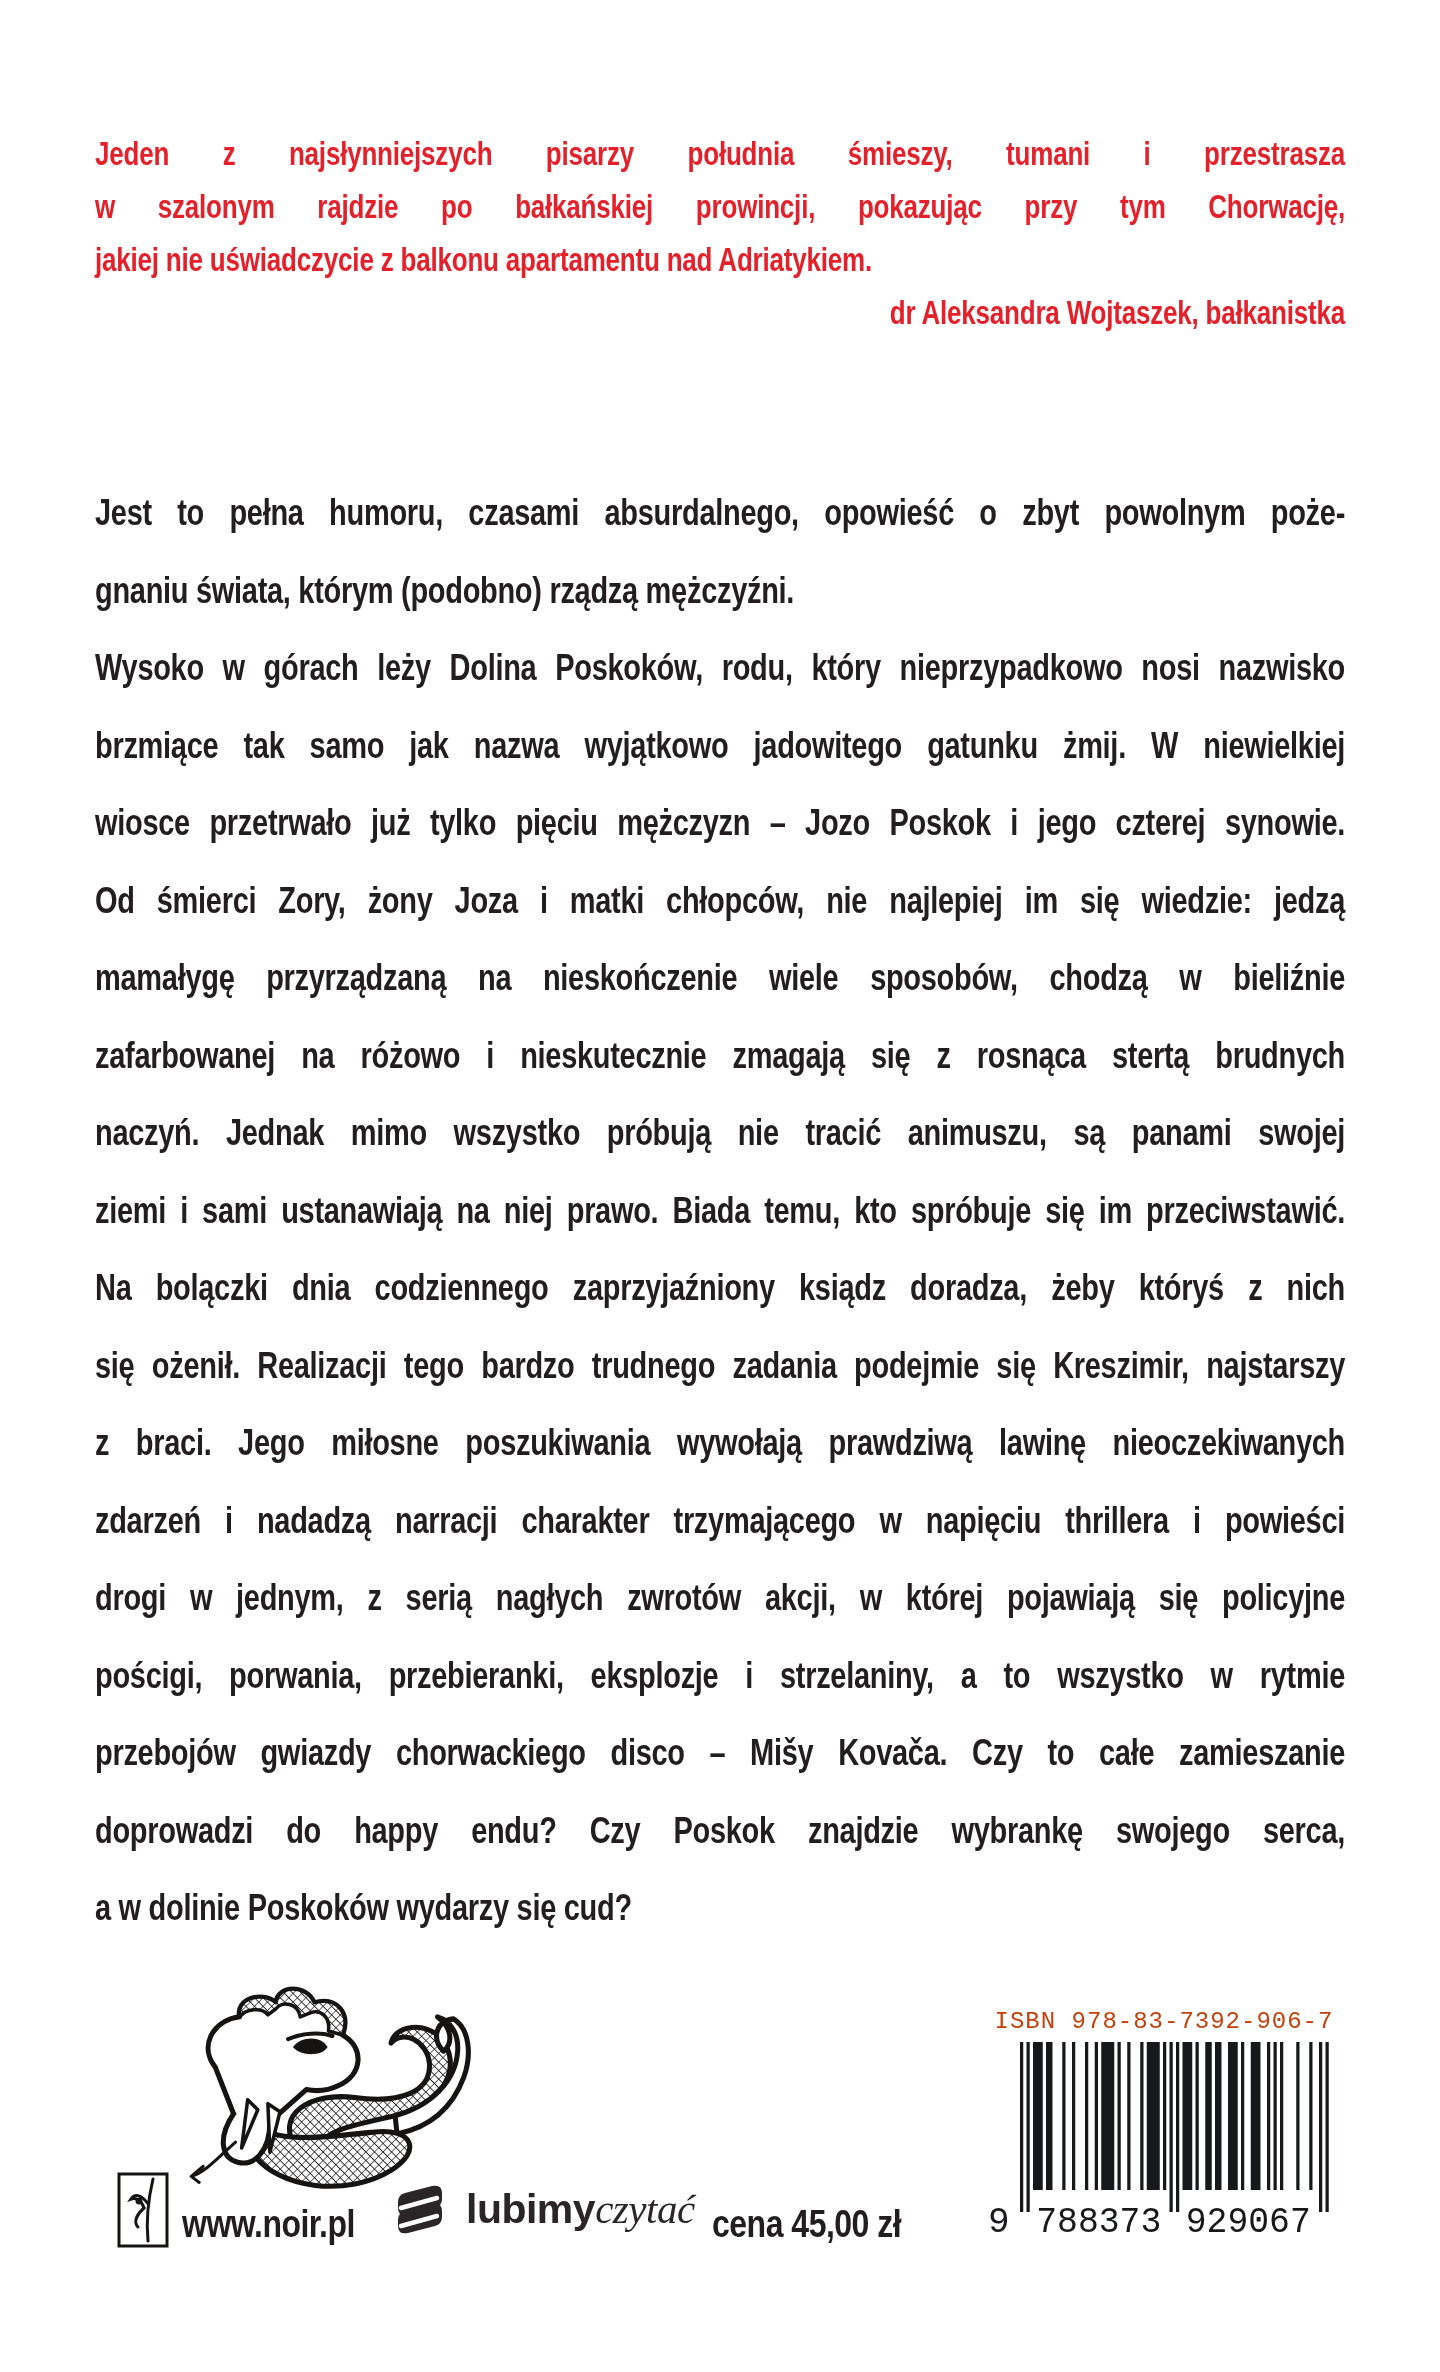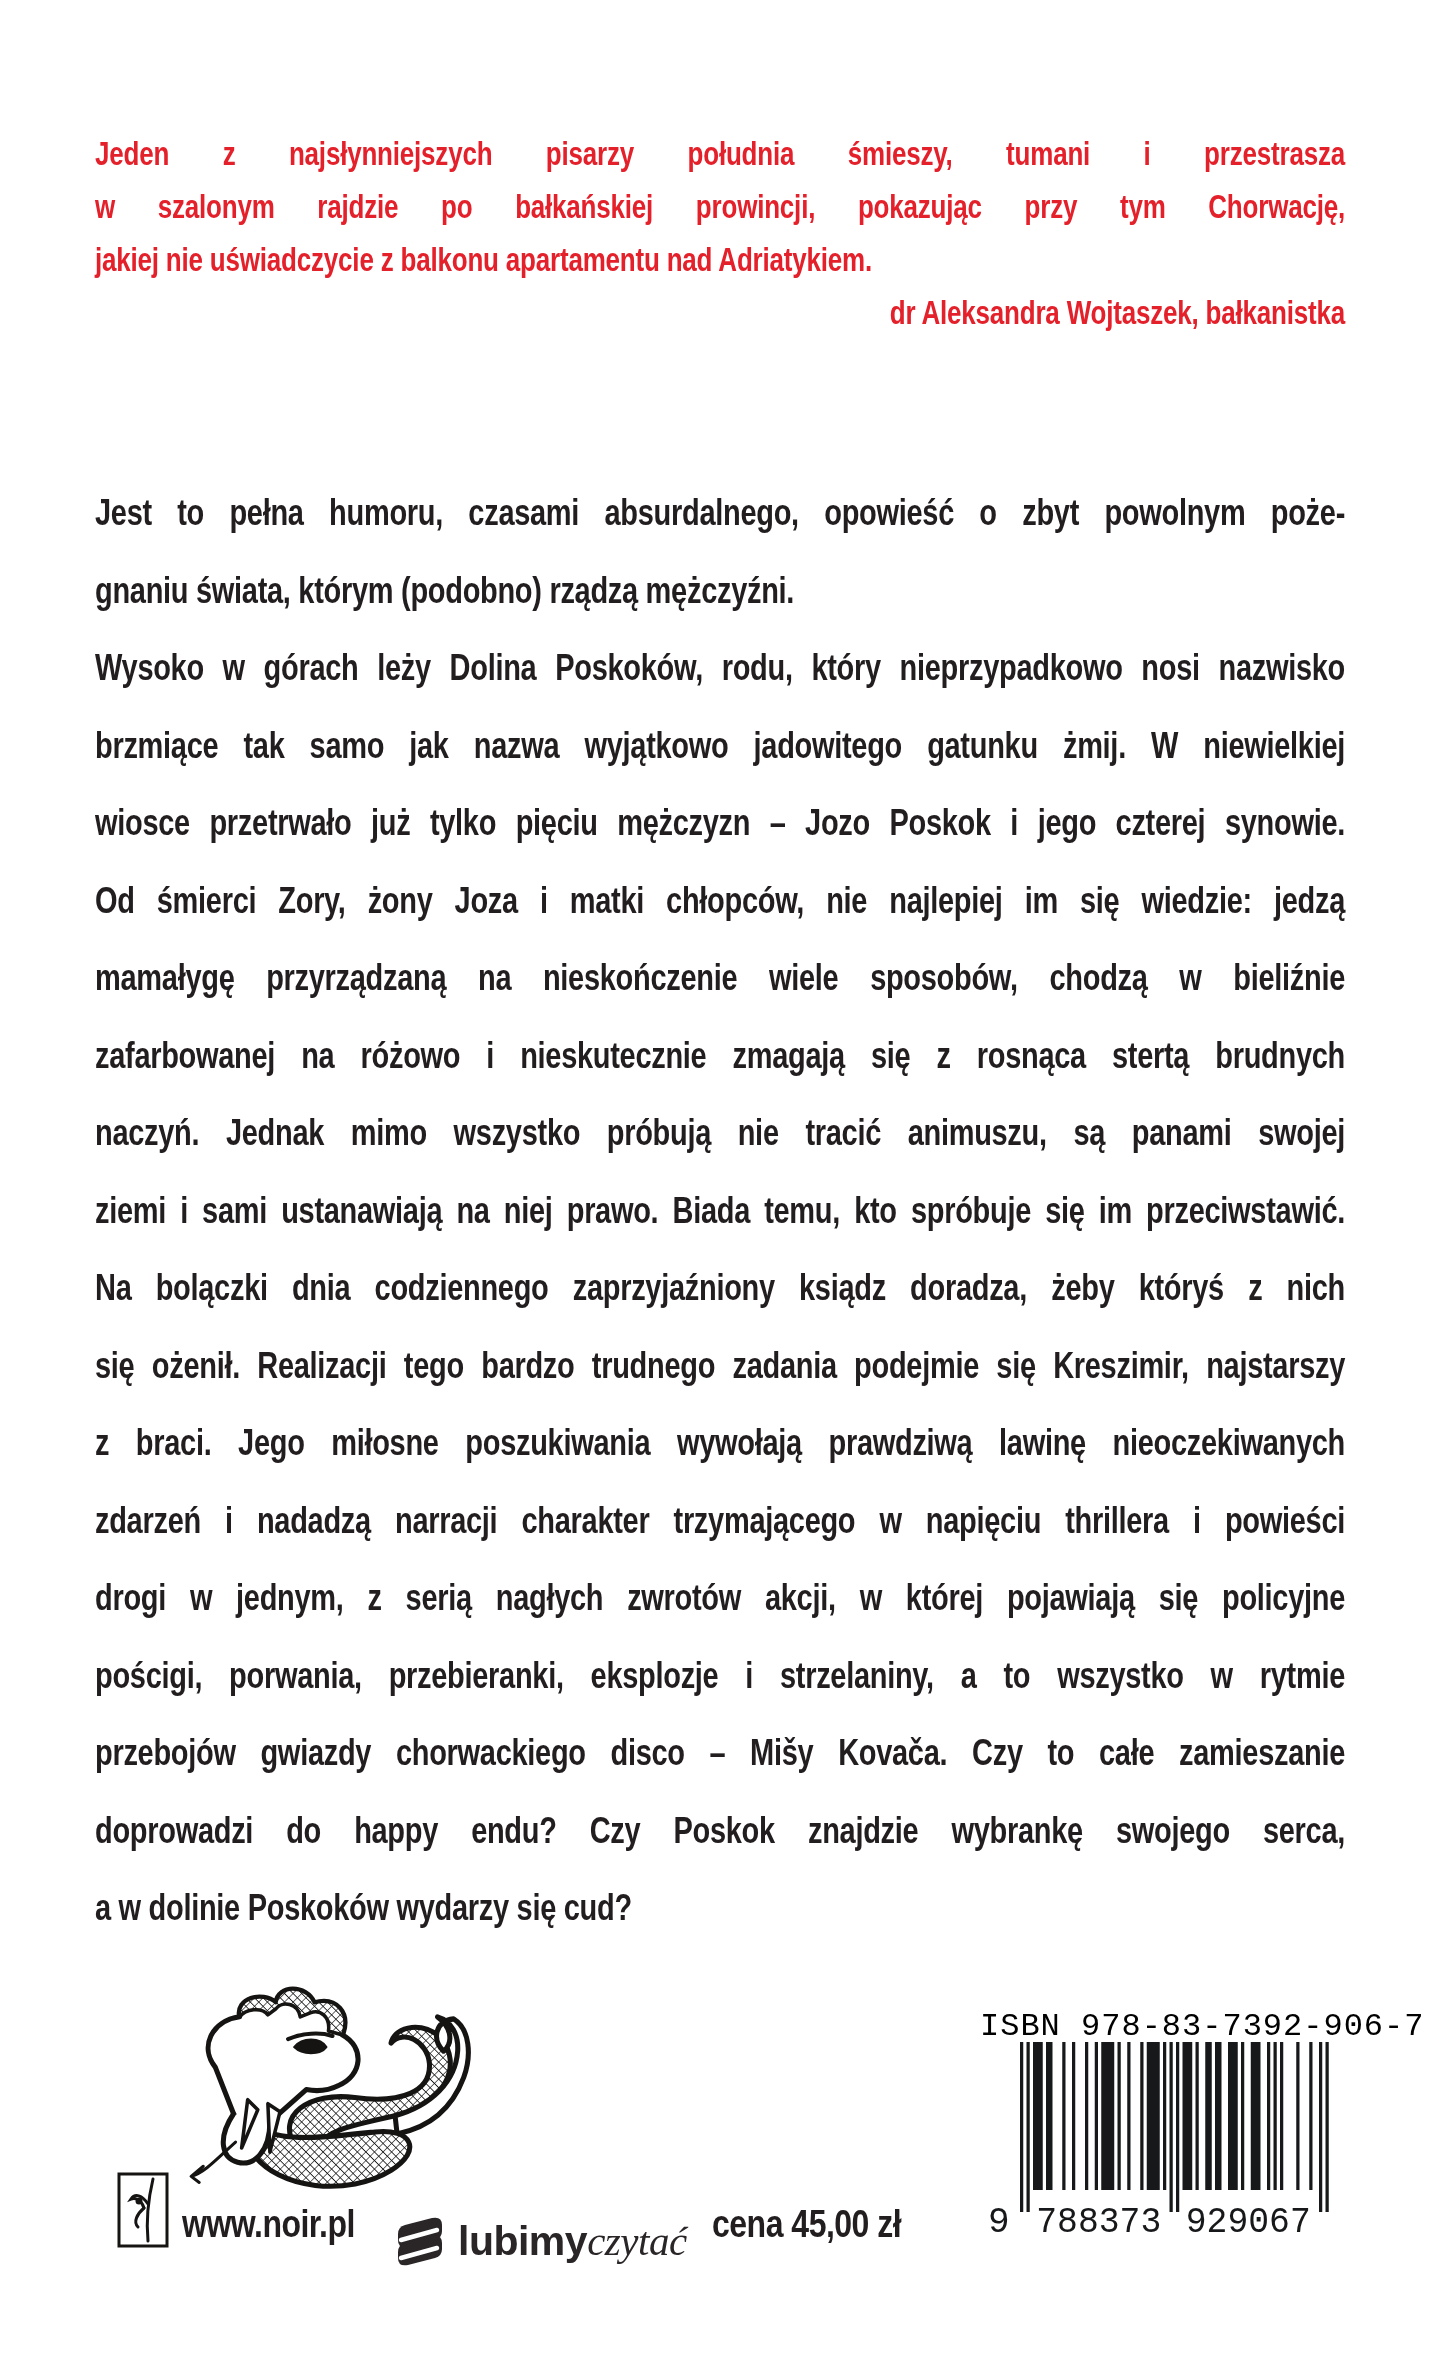--- a/index.html
+++ b/index.html
@@ -35,33 +35,33 @@
   .ln.a-left{text-align:left;text-align-last:left;}
   .ln.a-right{text-align:right;text-align-last:right;}
 
   
   .snake{position:absolute;left:175px;top:1948px;width:318px;height:275px;}
 
   
   .isbn-label{
     position:absolute;left:980px;top:2008px;width:368px;
     font-family:"Liberation Mono", monospace;
-    font-size:32px;letter-spacing:1px;text-align:center;color:#000000;
+    font-size:24px;letter-spacing:1px;text-align:center;color:#c2410c;
     white-space:nowrap;
   }
   .barcode{position:absolute;left:980px;top:2042px;width:368px;height:198px;}
 
   
   .noir-logo{position:absolute;left:117px;top:2172px;width:52px;height:76px;}
   .noir-url{
     position:absolute;left:182px;top:2196px;
     font-size:32px;font-weight:bold;letter-spacing:-0.5px;color:#221e1f;
     transform:scaleY(1.2);transform-origin:0 50%;line-height:56px;
   }
-  .lc{position:absolute;left:390px;top:2178px;display:flex;align-items:center;gap:10px;margin-top:32px;}
+  .lc{position:absolute;left:390px;top:2178px;display:flex;align-items:center;gap:18px;}
   .lc-icon{width:58px;height:62px;}
   .lc-text{font-size:41px;color:#2a2627;letter-spacing:-0.5px;white-space:nowrap;}
   .lc-bold{font-weight:bold;font-family:"Liberation Sans",sans-serif;}
   .lc-italic{font-style:italic;font-family:"Liberation Serif",serif;}
   .price{
     position:absolute;left:712px;top:2196px;
     font-size:32px;font-weight:bold;letter-spacing:-0.5px;color:#221e1f;
     transform:scaleY(1.2);transform-origin:0 50%;line-height:56px;white-space:nowrap;
   }
 </style>

